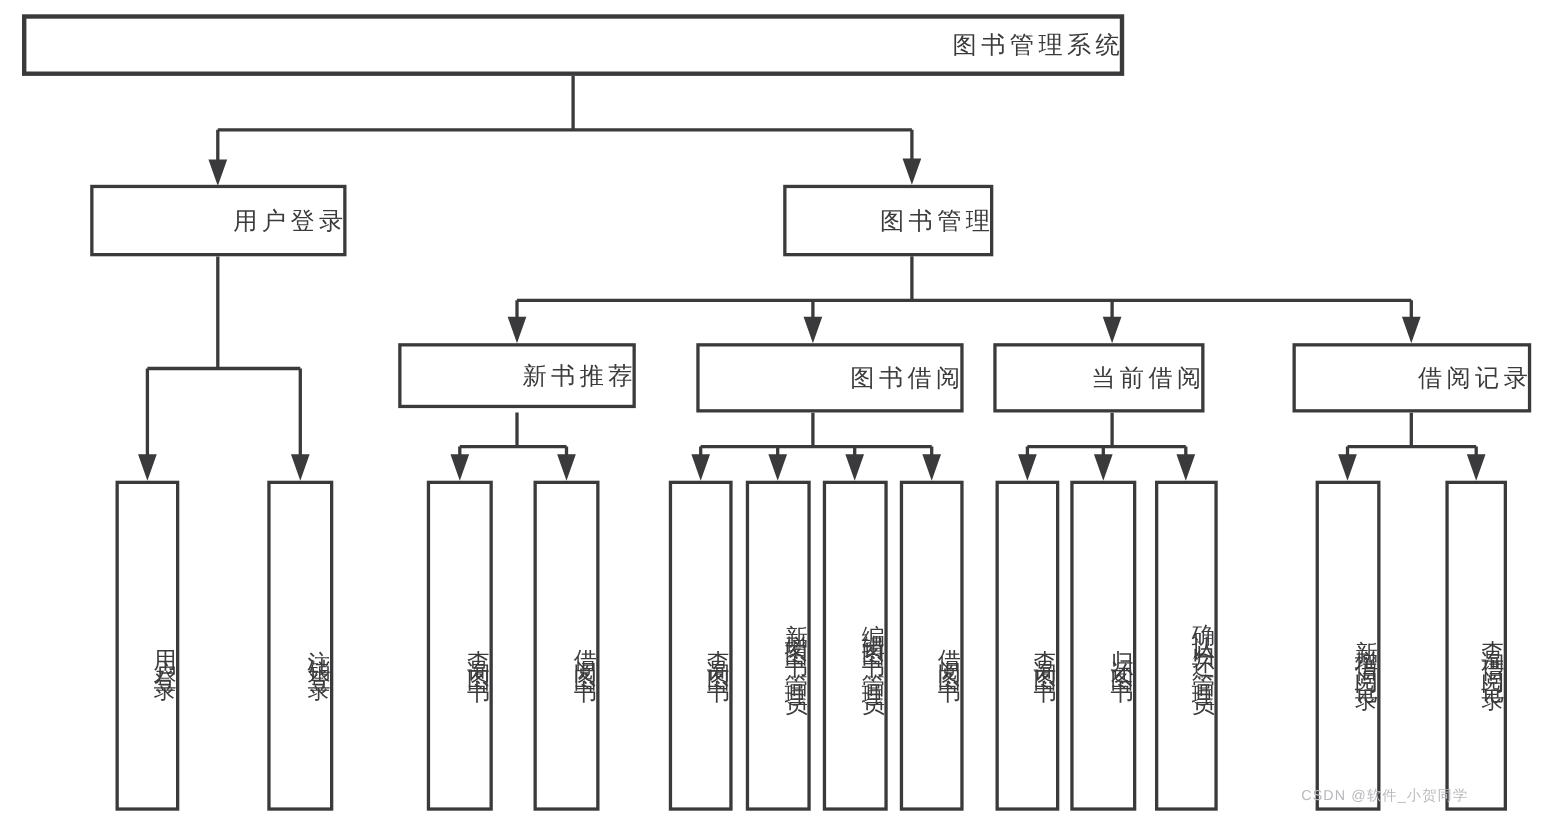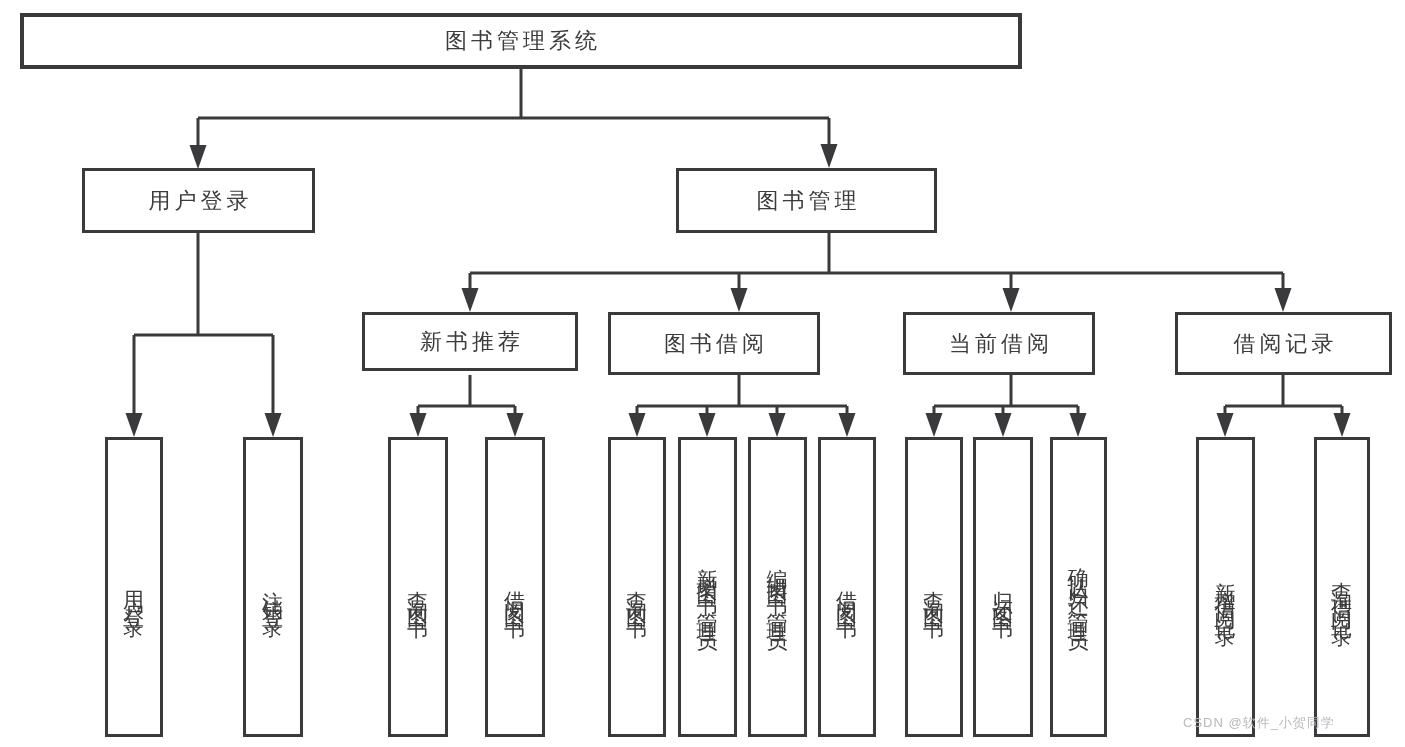--- a/index.html
+++ b/index.html
@@ -21,21 +21,21 @@
     top: 0;
     z-index: 1;
   }
   .node {
     position: absolute;
     box-sizing: border-box;
     background: #ffffff;
     border: 3px solid #3a3a3c;
     display: flex;
     align-items: center;
-    justify-content: center;
+    justify-content: flex-end;
     z-index: 2;
     color: #3b3b3d;
   }
   .node.hbox .lbl {
     font-size: 22px;
     letter-spacing: 4px;
     margin-right: -4px;
     white-space: nowrap;
     line-height: 1;
   }
@@ -82,28 +82,28 @@
              M1216.5 413h17L1225 437Z M1333.5 413h17L1342 437Z" fill="#3a3a3c"></path>
   </svg>
 
   <div class="node hbox root" style="left:20px;top:13px;width:1002px;height:56px">
     <span class="lbl">图书管理系统</span>
   </div>
 
   <div class="node hbox" style="left:82px;top:168px;width:233px;height:65px">
     <span class="lbl">用户登录</span>
   </div>
-  <div class="node hbox" style="left:676px;top:168px;width:261px;height:65px">
+  <div class="node hbox" style="left:712px;top:168px;width:191px;height:65px">
     <span class="lbl">图书管理</span>
   </div>
 
   <div class="node hbox" style="left:362px;top:312px;width:216px;height:59px">
     <span class="lbl">新书推荐</span>
   </div>
-  <div class="node hbox" style="left:608px;top:312px;width:212px;height:63px">
+  <div class="node hbox" style="left:633px;top:312px;width:243px;height:63px">
     <span class="lbl">图书借阅</span>
   </div>
   <div class="node hbox" style="left:903px;top:312px;width:192px;height:63px">
     <span class="lbl">当前借阅</span>
   </div>
   <div class="node hbox" style="left:1175px;top:312px;width:217px;height:63px">
     <span class="lbl">借阅记录</span>
   </div>
 
   <div class="node leaf" style="left:105px;top:437px;width:58px;height:300px">

